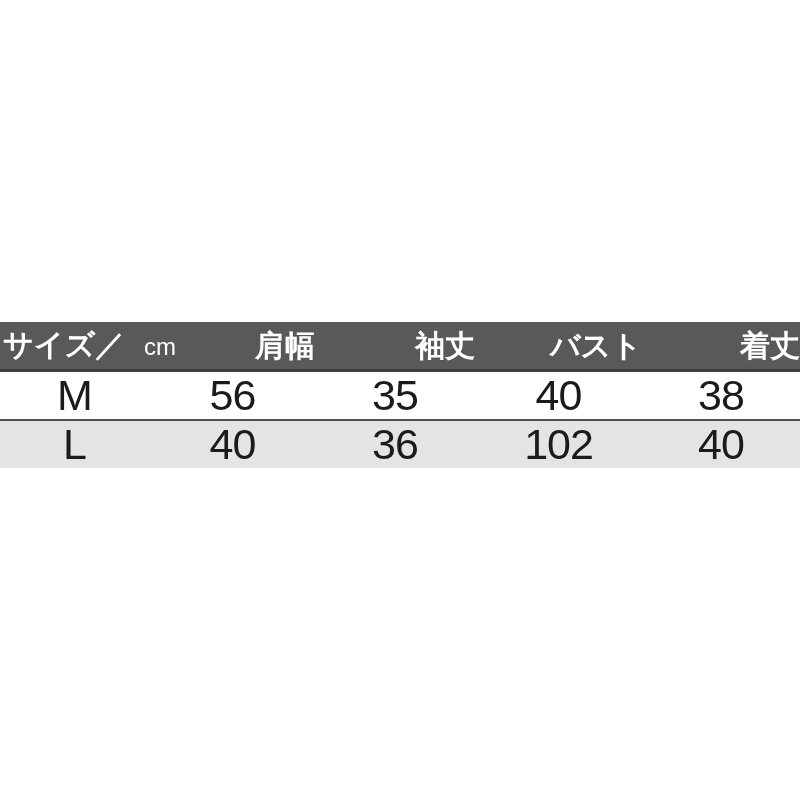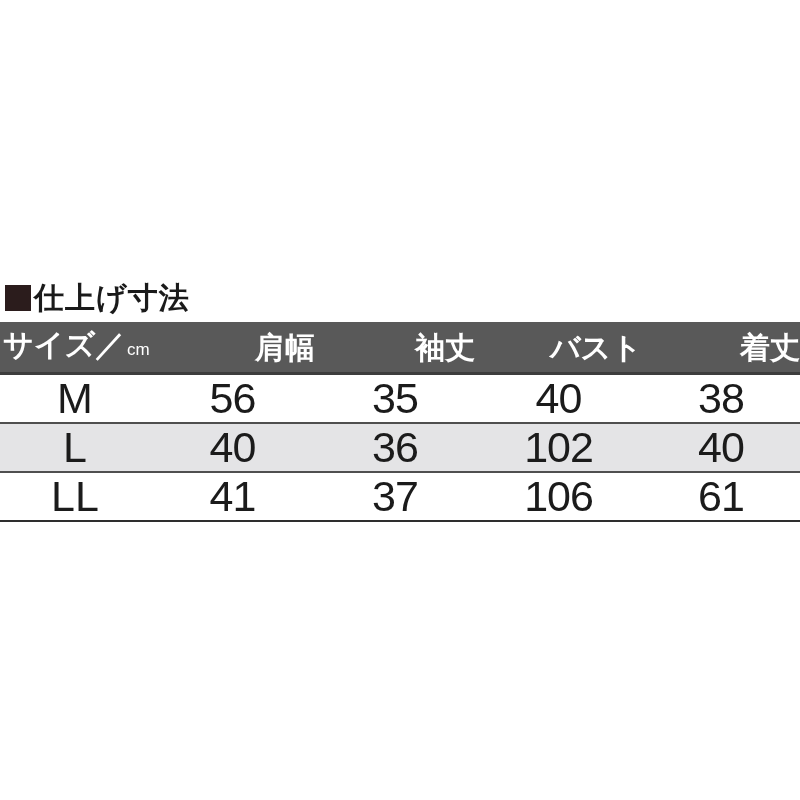--- a/index.html
+++ b/index.html
@@ -57,23 +57,23 @@
     padding: 0;
     text-align: right;
     line-height: 45px;
     white-space: nowrap;
   }
   table.size-table thead th.c-size {
     text-align: left;
     padding-left: 3px;
   }
   .hdr-unit {
-    font-size: 17px;
+    font-size: 24px;
     font-weight: 500;
-    margin-left: 2px;
+    margin-left: 19px;
   }
   table.size-table tbody td {
     text-align: center;
     font-size: 43px;
     font-weight: 400;
     height: 47px;
     padding: 0;
     letter-spacing: -1px;
     line-height: 47px;
     color: #1b1b1b;
@@ -93,24 +93,20 @@
     background: #ffffff;
     border-top: 2px solid #4f4f4f;
     border-bottom: 2px solid #2e2e2e;
   }
 </style>
 </head>
 <body>
 
 <div class="canvas">
 
-  <div class="title">
-    <span class="sq"></span>
-    <span>仕上げ寸法</span>
-  </div>
 
   <table class="size-table">
     <colgroup>
       <col style="width:150px">
       <col style="width:165px">
       <col style="width:160px">
       <col style="width:167px">
       <col style="width:158px">
     </colgroup>
     <thead>
@@ -130,23 +126,16 @@
         <td>40</td>
         <td>38</td>
       </tr>
       <tr class="r1">
         <td class="size-cell">L</td>
         <td>40</td>
         <td>36</td>
         <td>102</td>
         <td>40</td>
       </tr>
-      <tr class="r2">
-        <td class="size-cell">LL</td>
-        <td>41</td>
-        <td>37</td>
-        <td>106</td>
-        <td>61</td>
-      </tr>
     </tbody>
   </table>
 
 </div>
 
 </body></html>

